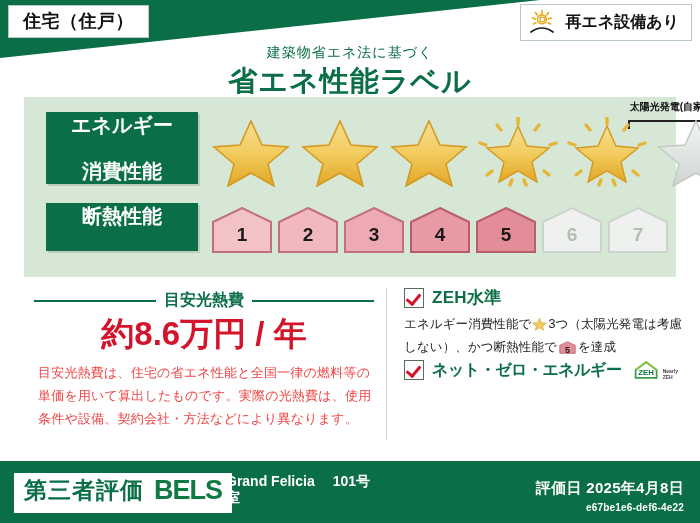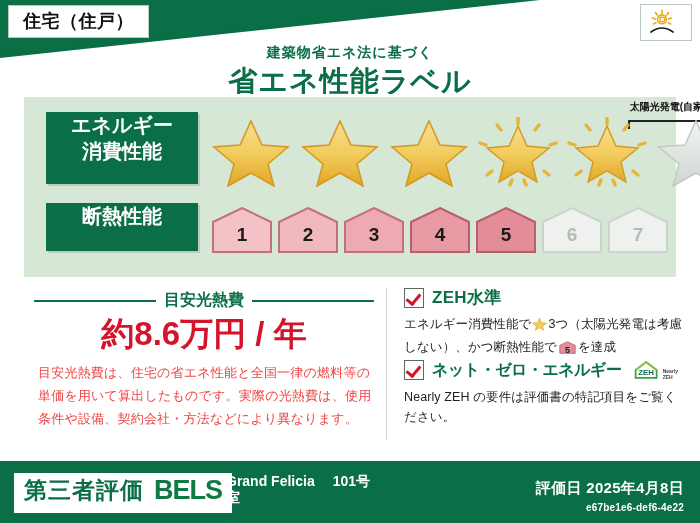--- a/index.html
+++ b/index.html
@@ -36,40 +36,41 @@
     position:absolute;right:8px;top:4px;z-index:20;
     background:#fff;border:1px solid #b9c9c1;
     padding:4px 12px 5px 8px;
     display:flex;align-items:center;gap:7px;
     font-size:16px;font-weight:bold;color:#111;line-height:1;
   }
   .solar-chip svg{display:block;}
 
   
   .title-wrap{position:absolute;left:0;top:44px;width:700px;text-align:center;z-index:15;}
-  .title-sub{font-size:14px;font-weight:bold;color:#0a6e46;letter-spacing:1px;}
+  .title-sub{font-size:14px;font-weight:normal;color:#0a6e46;letter-spacing:1px;}
   .title-main{font-size:29px;font-weight:bold;color:#0a6e46;letter-spacing:1px;margin-top:4px;line-height:1.1;}
 
   
   .card{
     position:absolute;left:12px;top:94px;width:676px;height:358px;
     background:#ffffff;z-index:16;
   }
 
   
   .perf-panel{
     position:absolute;left:12px;top:3px;width:652px;height:180px;
     background:#d6e7d5;
   }
 
   
   .row-label{
     position:absolute;background:#0a6e46;color:#fff;font-weight:bold;
-    display:flex;flex-direction:column;align-items:center;justify-content:flex-start;
+    display:flex;flex-direction:column;align-items:center;justify-content:space-between;
     box-shadow:2px 2px 0 rgba(0,0,0,.12);
+    gap:8px;
   }
   #energy-label-box{left:22px;top:15px;width:152px;height:72px;font-size:20px;line-height:1.3;}
   #insul-label-box{left:22px;top:106px;width:152px;height:48px;font-size:20px;}
 
   
   .stars-row{position:absolute;left:186px;top:20px;width:458px;height:70px;}
   .star{position:absolute;top:0;width:82px;height:70px;}
 
   
   .solar-bracket{position:absolute;left:418px;top:-11px;width:110px;height:20px;}
@@ -155,20 +156,21 @@
           <line x1="3.5" y1="9" x2="6.4" y2="10"></line>
           <line x1="22.5" y1="9" x2="19.6" y2="10"></line>
           <line x1="4.5" y1="15" x2="7" y2="13.6"></line>
           <line x1="21.5" y1="15" x2="19" y2="13.6"></line>
           <circle cx="13" cy="10.3" r="4.4" stroke="#e8a817"></circle>
           <path d="M11.2 8.2 h2.4 a2.2 2.2 0 0 1 0 4.4 h-2.4 z" stroke="#e8a817" stroke-width="1.3"></path>
         </g>
         <path d="M2 23 Q13 15 24 23" stroke="#1a1a1a" stroke-width="1.7" fill="none" stroke-linecap="round"></path>
       </svg>
     </span>
+    <span>再エネ設備あり</span>
   </div>
 
   <div class="title-wrap">
     <div class="title-sub">建築物省エネ法に基づく</div>
     <div class="title-main">省エネ性能ラベル</div>
   </div>
 
   <div class="card">
 
     <div class="perf-panel">
@@ -332,21 +334,20 @@
         <div class="chk-title small">ネット・ゼロ・エネルギー</div>
         <span class="zeh-logo">
           <svg width="38" height="24" viewBox="0 0 38 24">
             <path d="M3 12 L15 3 L27 12 L27 21 L3 21 Z" fill="none" stroke="#3f9a49" stroke-width="2"></path>
             <path d="M3 12 L15 3 L27 12" fill="none" stroke="#8cc63f" stroke-width="2"></path>
             <text x="15" y="18" font-size="9" font-weight="bold" fill="#0a6e46" text-anchor="middle" font-family="Liberation Sans, sans-serif">ZEH</text>
           </svg>
           <span style="font-size:5px;font-weight:bold;color:#444;line-height:1.1;margin-left:-4px;margin-bottom:2px;">Nearly ZEH</span>
         </span>
       </div>
-      <div class="chk-body">Nearly ZEH の要件は評価書の特記項目をご覧ください。</div>
     </div>
   </div>
 
   <div class="footer">
     <div class="bels-chip">
       <span class="bels-jp">第三者評価</span>
       <span class="bels-en">BELS</span>
     </div>
     <div class="bldg-name">
       <span>Grand Felicia</span><span class="unit">101号</span>

